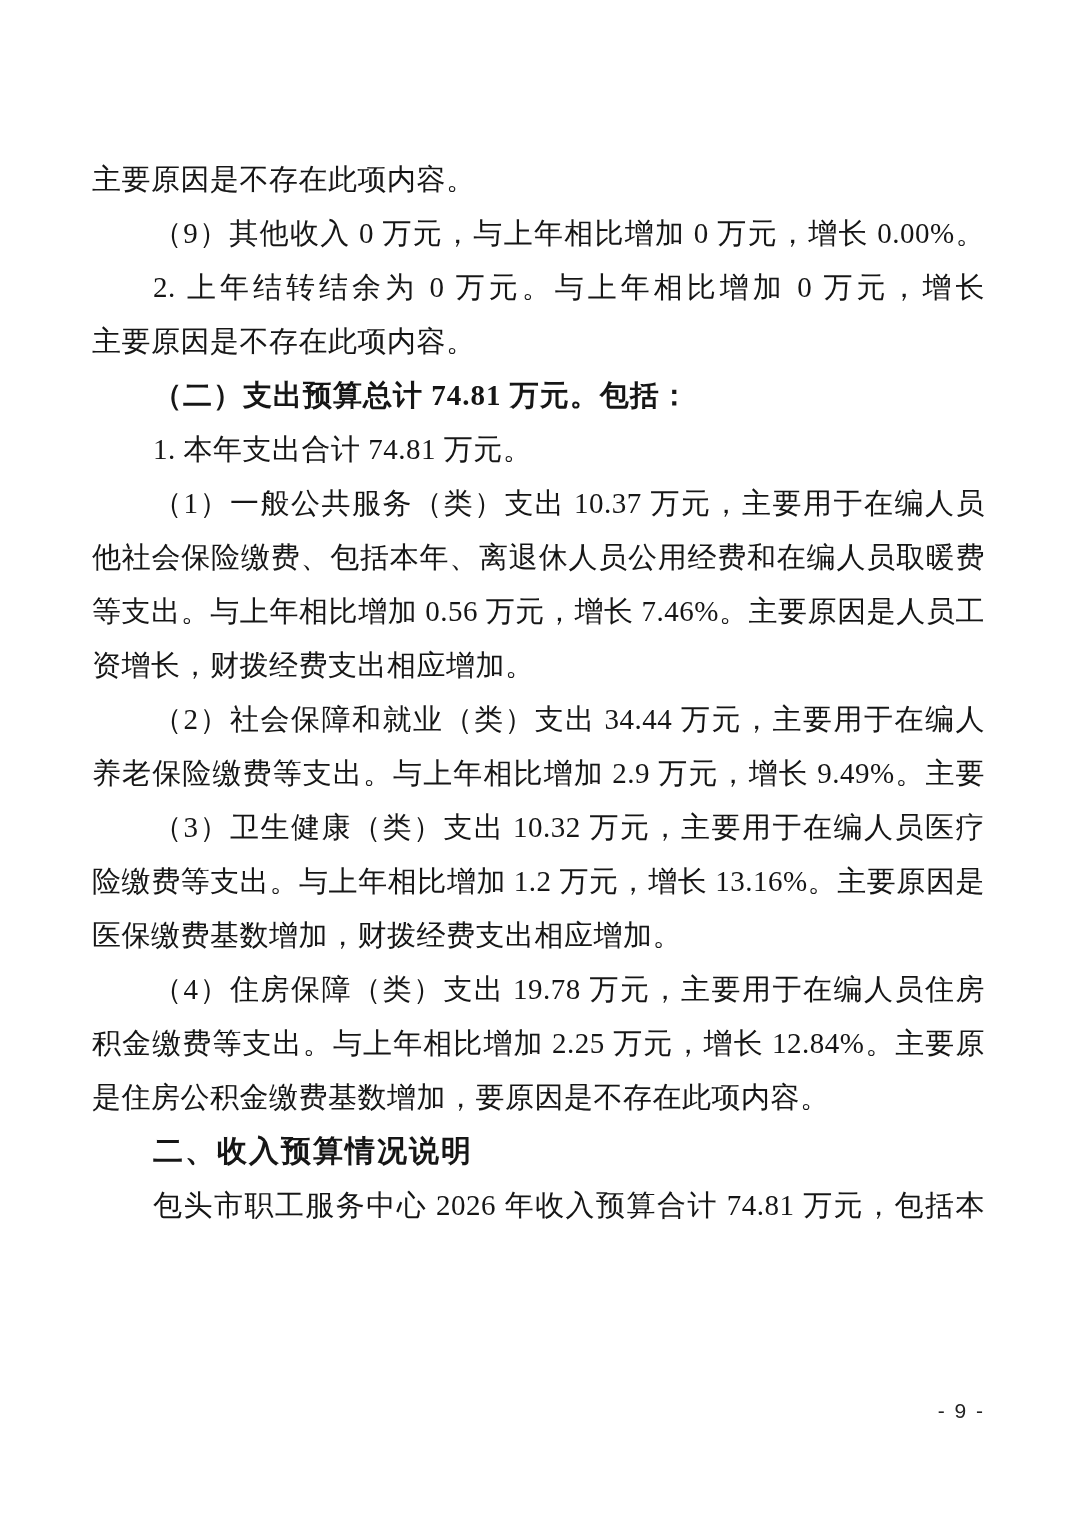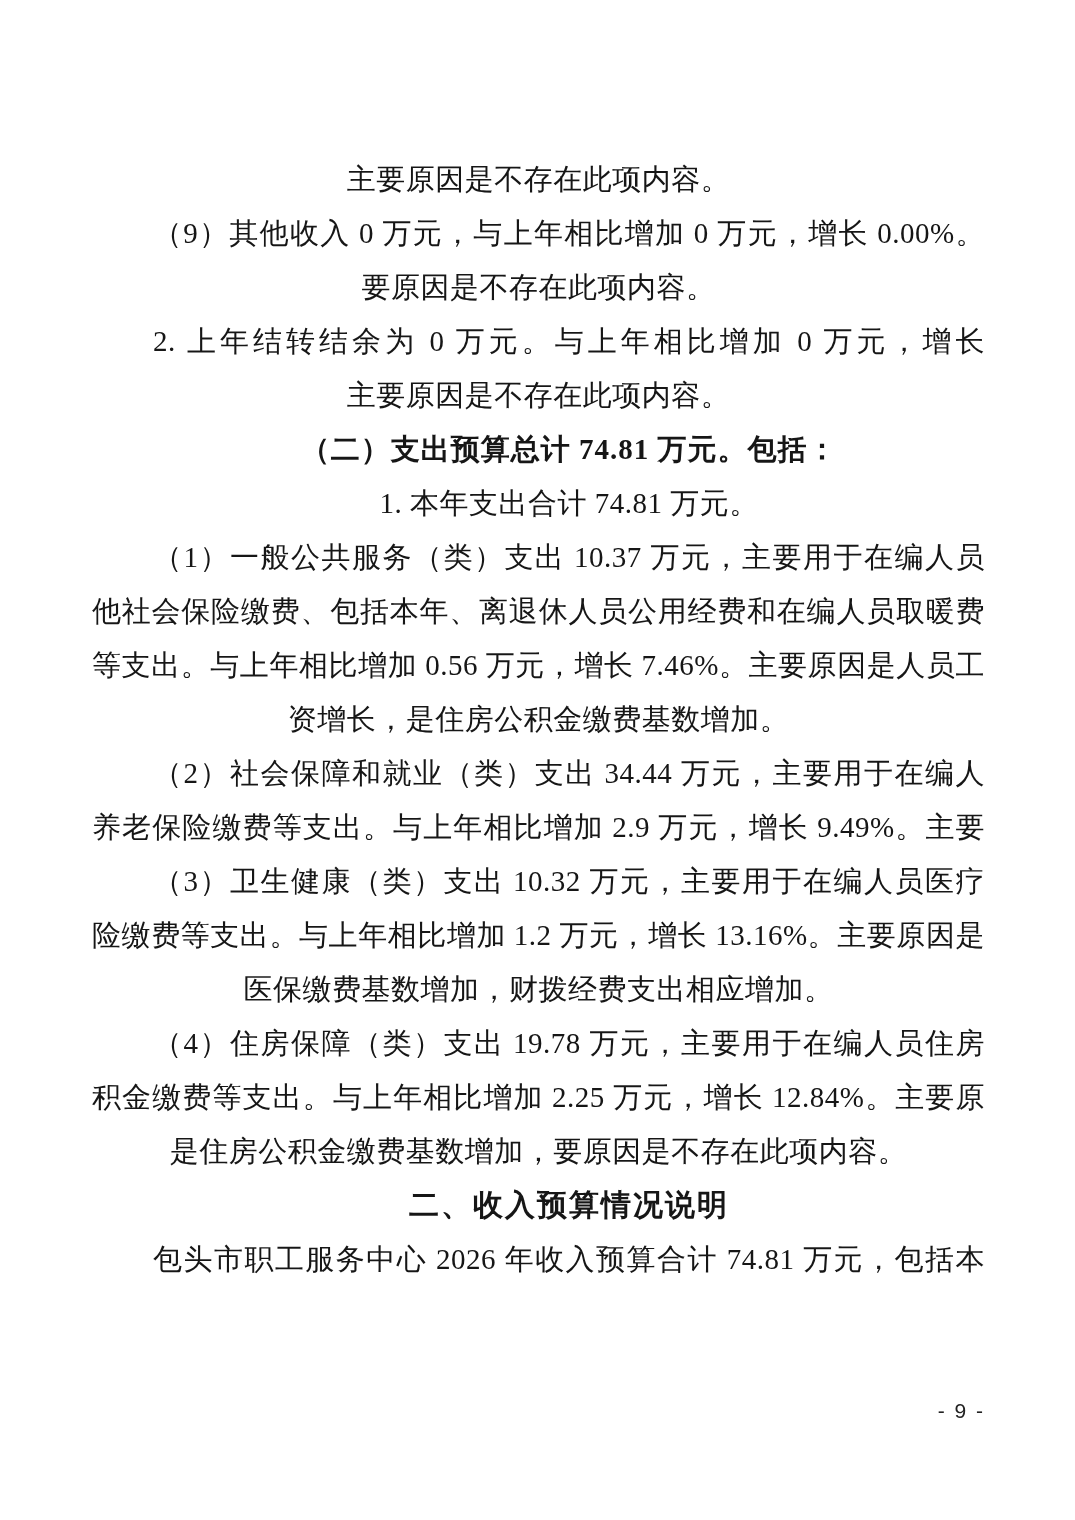--- a/index.html
+++ b/index.html
@@ -25,21 +25,21 @@
     top: 152px;
     width: 893px;
   }
 
   .line {
     font-size: 29px;
     line-height: 54px;
     height: 54px;
     white-space: nowrap;
     letter-spacing: 0.5px;
-    text-align: center;
+    text-align: left;
   }
 
   
   .line.fill {
     white-space: normal;
     text-align: justify;
     text-align-last: justify;
     text-justify: inter-character;
     overflow: hidden;
   }
@@ -77,37 +77,36 @@
 </head>
 <body>
 
 <div class="page">
   <div class="content" id="doc-content">
       <div class="para body">
         <div class="line">主要原因是不存在此项内容。</div>
       </div>
       <div class="para body">
         <div class="line indent fill">（9）其他收入 0 万元，与上年相比增加 0 万元，增长 0.00%。主</div>
-        <div class="line">要原因是不存在此项内容。</div>
       </div>
       <div class="para body">
         <div class="line indent fill">2. 上年结转结余为 0 万元。与上年相比增加 0 万元，增长 0.00%。</div>
         <div class="line">主要原因是不存在此项内容。</div>
       </div>
       <div class="para heading-kai">
         <div class="line indent">（二）支出预算总计 74.81 万元。包括：</div>
       </div>
       <div class="para body">
         <div class="line indent">1. 本年支出合计 74.81 万元。</div>
       </div>
       <div class="para body">
         <div class="line indent fill">（1）一般公共服务（类）支出 10.37 万元，主要用于在编人员其</div>
         <div class="line fill">他社会保险缴费、包括本年、离退休人员公用经费和在编人员取暖费</div>
         <div class="line fill">等支出。与上年相比增加 0.56 万元，增长 7.46%。主要原因是人员工</div>
-        <div class="line">资增长，是住房公积金缴费基数增加。</div>
+        <div class="line">资增长，财拨经费支出相应增加。</div>
       </div>
       <div class="para body">
         <div class="line indent fill">（2）社会保障和就业（类）支出 34.44 万元，主要用于在编人员</div>
         <div class="line fill">养老保险缴费等支出。与上年相比增加 2.9 万元，增长 9.49%。主要原</div>
       </div>
       <div class="para body">
         <div class="line indent fill">（3）卫生健康（类）支出 10.32 万元，主要用于在编人员医疗保</div>
         <div class="line fill">险缴费等支出。与上年相比增加 1.2 万元，增长 13.16%。主要原因是</div>
         <div class="line">医保缴费基数增加，财拨经费支出相应增加。</div>
       </div>

